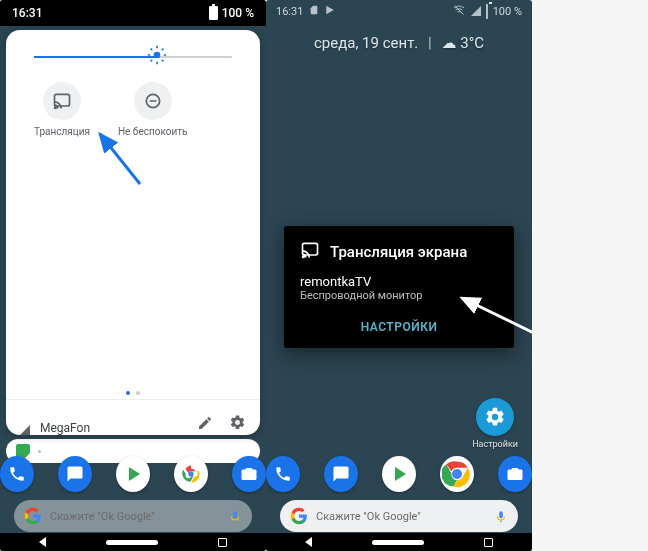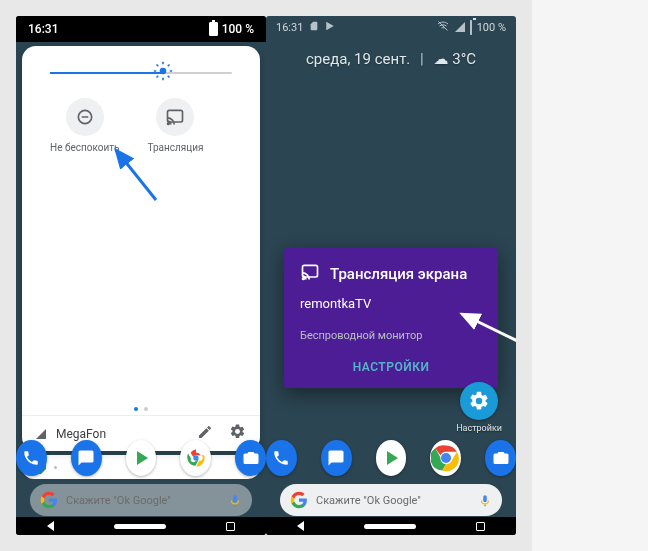--- a/index.html
+++ b/index.html
@@ -1,17 +1,17 @@
 <!DOCTYPE html>
 <html><head>
 <meta charset="utf-8">
 <style>
 *{margin:0;padding:0;box-sizing:border-box;font-family:Roboto,Arial,sans-serif;-webkit-font-smoothing:antialiased}
 body{background:#f5f5f5}
-.canvas{width:532px;height:551px;display:flex;padding:16px;background:#e8e8e8}
+.canvas{width:532px;height:551px;display:flex;padding:0;background:#e8e8e8}
 .phone{flex:1;height:100%;background:#2b4552;position:relative;overflow:hidden;border-radius:3px}
 
 
 .statusbar-l{height:26px;background:#000;color:#fff;display:flex;align-items:center;justify-content:space-between;padding:0 12px;font-size:12px;font-weight:500}
 .bat-wrap{display:flex;align-items:center;gap:4px}
 .bat{width:9px;height:14px;border:1px solid #fff;border-radius:1px;position:relative;background:#fff}
 .bat::before{content:'';position:absolute;top:-3px;left:2px;width:3px;height:2px;background:#fff}
 
 .qs-panel{background:#fff;border-radius:14px;margin:4px 6px 0 6px;height:405px;position:relative;box-shadow:0 2px 8px rgba(0,0,0,.2)}
 .slider-row{padding:26px 28px 14px 28px}
@@ -21,21 +21,21 @@
 
 .tiles{display:flex;gap:28px;padding:10px 0 0 28px}
 .tile{display:flex;flex-direction:column;align-items:center;gap:6px}
 .tile-ic{width:38px;height:38px;border-radius:50%;background:#eef0f2;display:flex;align-items:center;justify-content:center}
 .tile-lbl{font-size:10px;color:#5f6368}
 
 .page-dots{position:absolute;bottom:40px;left:0;right:0;display:flex;justify-content:center;gap:6px}
 .dot{width:4px;height:4px;border-radius:50%;background:#ccc}
 .dot.a{background:#1a73e8}
 
-.qs-footer{position:absolute;bottom:0;left:0;right:0;height:36px;border-top:1px solid #eee;display:flex;align-items:center;padding:0 14px;gap:10px}
+.qs-footer{position:absolute;bottom:0;left:0;right:0;height:36px;border-top:1px solid #eee;display:flex;align-items:flex-end;padding:0 14px;gap:10px}
 .sig-tri{width:0;height:0;border-style:solid;border-width:0 0 10px 10px;border-color:transparent transparent #5f6368 transparent}
 .carrier{font-size:12px;color:#3c4043;flex:1}
 
 
 .notif-peek{margin:4px 6px 0 6px;background:#fff;border-radius:14px;height:24px;display:flex;align-items:center;padding:0 10px;gap:8px}
 .peek-ic{width:14px;height:14px;background:#34a853;border-radius:2px;position:relative}
 .peek-ic::after{content:'';position:absolute;right:-1px;bottom:-1px;width:0;height:0;border-style:solid;border-width:0 0 7px 7px;border-color:transparent transparent #fff transparent}
 .peek-dot{width:3px;height:3px;border-radius:50%;background:#bbb}
 
 .home-row{position:absolute;left:0;right:0;height:46px;display:flex;justify-content:center;gap:24px;align-items:center}
@@ -63,24 +63,24 @@
 
 
 .statusbar-r{height:22px;display:flex;align-items:center;justify-content:space-between;padding:0 10px;font-size:11px;color:#cfd8dc}
 .sbr-left{display:flex;align-items:center;gap:6px}
 .sbr-right{display:flex;align-items:center;gap:5px}
 .sbr-ic{opacity:.85}
 
 .date-row{text-align:center;color:#dfe7ea;font-size:15px;padding-top:12px;text-shadow:0 1px 2px rgba(0,0,0,.3)}
 .date-row .sep{margin:0 6px;opacity:.8}
 
-.dialog{position:absolute;top:232px;left:18px;right:18px;background:#4c1d95;border-radius:3px;padding:14px 16px 8px 16px;box-shadow:0 6px 20px rgba(0,0,0,.45)}
+.dialog{position:absolute;top:226px;left:18px;right:18px;background:#000000;border-radius:3px;padding:14px 16px 8px 16px;box-shadow:0 6px 20px rgba(0,0,0,.45)}
 .dlg-title-row{display:flex;align-items:center;gap:10px;margin-bottom:10px}
 .dlg-title{color:#fff;font-size:15px;font-weight:500}
-.dev-name{color:#fff;font-size:13px;margin-bottom:18px}
+.dev-name{color:#fff;font-size:13px;margin-bottom:0}
 .dev-sub{color:#b9c0c2;font-size:11px;margin-bottom:12px}
 .dlg-btn{text-align:center;color:#55b4c9;font-size:12px;font-weight:600;letter-spacing:.5px;padding:6px 0}
 
 .settings-shortcut{position:absolute;right:14px;bottom:102px;display:flex;flex-direction:column;align-items:center;gap:3px}
 .gear-bg{width:38px;height:38px;border-radius:50%;background:#1a9bd8;display:flex;align-items:center;justify-content:center;box-shadow:0 1px 3px rgba(0,0,0,.3)}
 .sc-lbl{font-size:9px;color:#e3e9eb;text-shadow:0 1px 1px rgba(0,0,0,.5)}
 
 .arrow-r{position:absolute;left:188px;top:292px;pointer-events:none}
 
 
@@ -119,36 +119,36 @@
                 </g>
               </svg>
           </span>
         </div>
       </div>
 
       <div class="tiles">
         <div class="tile">
           <div class="tile-ic">
             <svg width="20" height="20" viewBox="0 0 24 24" fill="none" stroke="#5f6368" stroke-width="2">
-                <circle cx="12" cy="12" r="8"></circle>
-                <line x1="8" y1="12" x2="16" y2="12"></line>
-              </svg>
-          </div>
-          <span class="tile-lbl">Не беспокоить</span>
-        </div>
-        <div class="tile">
-          <div class="tile-ic">
-            <svg width="20" height="20" viewBox="0 0 24 24" fill="none" stroke="#5f6368" stroke-width="2">
                 <rect x="3" y="4" width="18" height="14" rx="2"></rect>
                 <path d="M3 17a4 4 0 0 1 4 4"></path>
                 <path d="M3 13a8 8 0 0 1 8 8"></path>
                 <circle cx="4" cy="20" r="1" fill="#5f6368"></circle>
               </svg>
           </div>
           <span class="tile-lbl">Трансляция</span>
+        </div>
+        <div class="tile">
+          <div class="tile-ic">
+            <svg width="20" height="20" viewBox="0 0 24 24" fill="none" stroke="#5f6368" stroke-width="2">
+                <circle cx="12" cy="12" r="8"></circle>
+                <line x1="8" y1="12" x2="16" y2="12"></line>
+              </svg>
+          </div>
+          <span class="tile-lbl">Не беспокоить</span>
         </div>
       </div>
 
       <div class="page-dots">
         <span class="dot a"></span>
         <span class="dot"></span>
       </div>
 
       <div class="qs-footer">
         <span class="sig-tri"></span>

